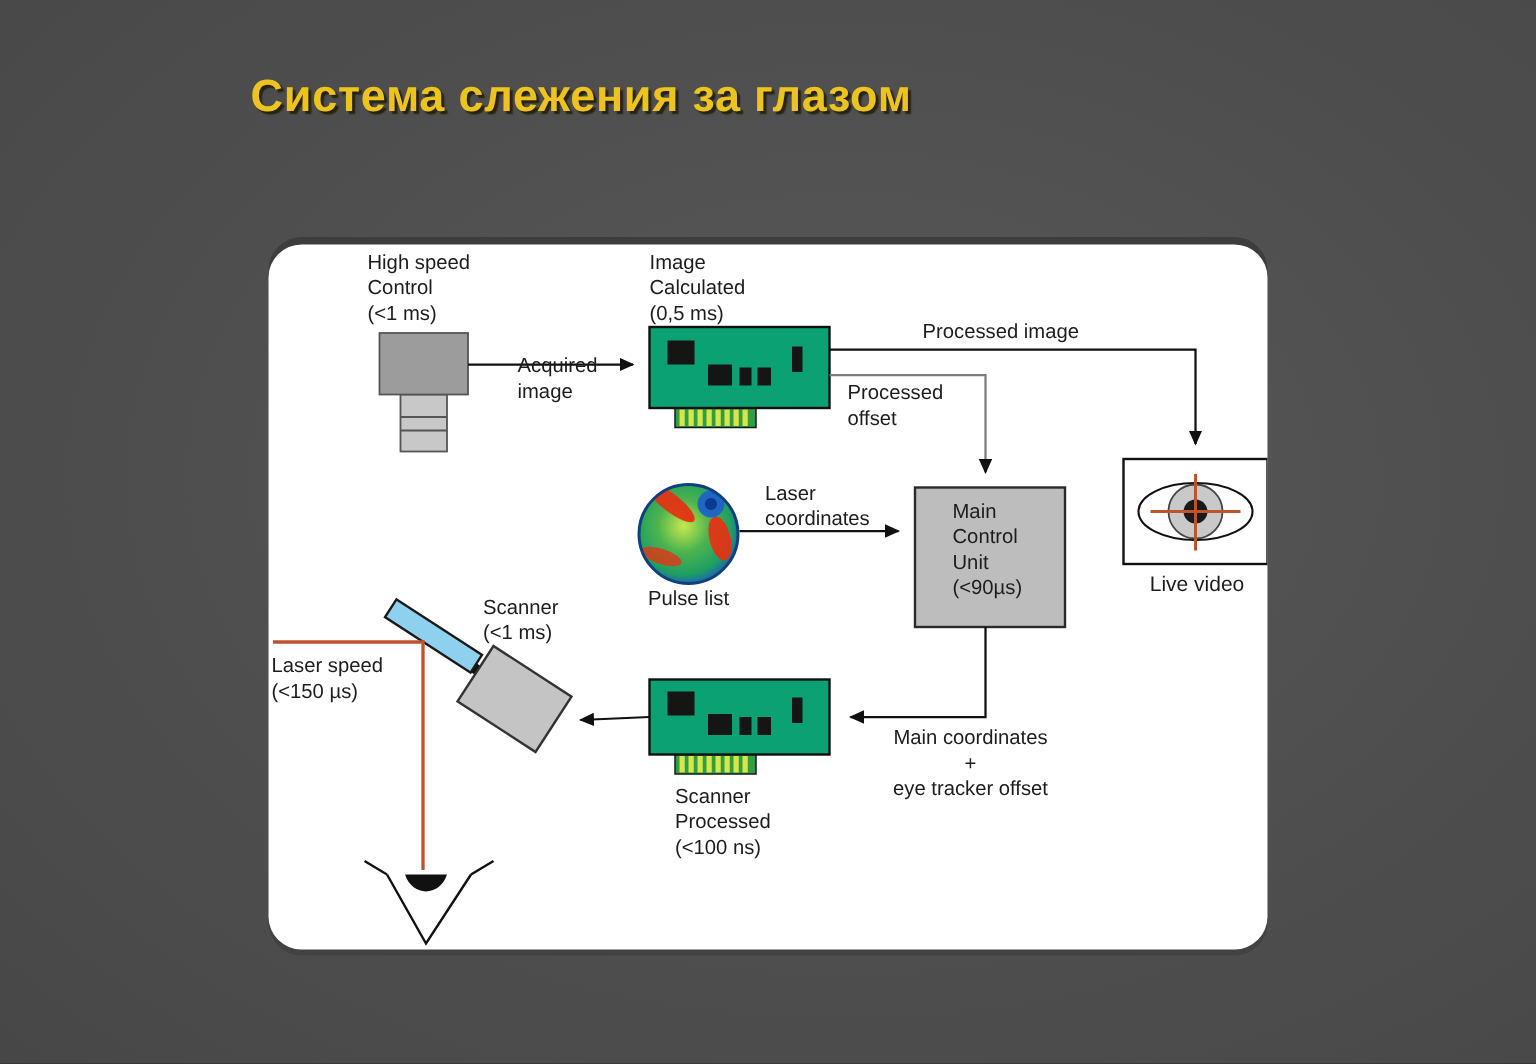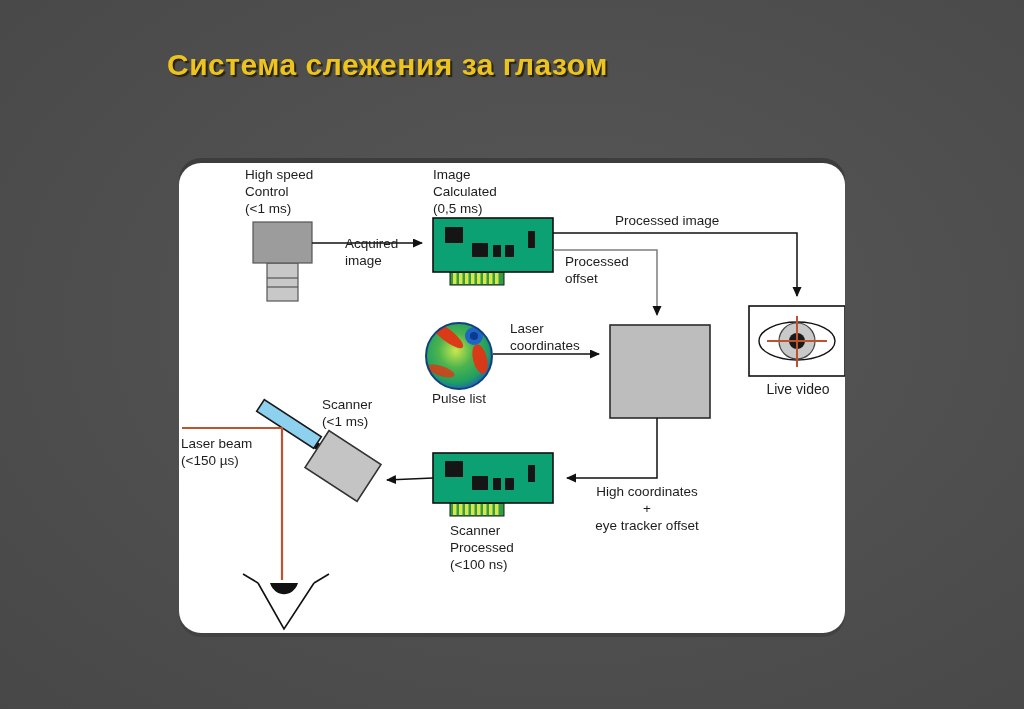--- a/index.html
+++ b/index.html
@@ -176,46 +176,52 @@
       <div>(0,5 ms)</div>
     </div>
 
     <div class="label" style="left:436px;top:49px">Processed image</div>
 
     <div class="label" style="left:386px;top:90px">
       <div>Processed</div>
       <div>offset</div>
     </div>
 
+    <div class="label" style="left:456px;top:169px">
+      <div>Main</div>
+      <div>Control</div>
+      <div>Unit</div>
+      <div>(&lt;90µs)</div>
+    </div>
 
     <div class="label" style="left:331px;top:157px">
       <div>Laser</div>
       <div>coordinates</div>
     </div>
 
     <div class="label center" style="left:240px;top:227px;width:80px">Pulse list</div>
 
     <div class="label center" style="left:398px;top:320px;width:140px">
-      <div>High coordinates</div>
+      <div>Main coordinates</div>
       <div>+</div>
       <div>eye tracker offset</div>
     </div>
 
     <div class="label" style="left:271px;top:359px">
       <div>Scanner</div>
       <div>Processed</div>
       <div>(&lt;100 ns)</div>
     </div>
 
     <div class="label" style="left:143px;top:233px">
       <div>Scanner</div>
       <div>(&lt;1 ms)</div>
     </div>
 
     <div class="label" style="left:2px;top:272px">
-      <div>Laser beam</div>
+      <div>Laser speed</div>
       <div>(&lt;150 µs)</div>
     </div>
 
     <div class="label center" style="left:571px;top:218px;width:96px;font-size:14px">Live video</div>
 
   </div>
 </div>
 
 </body></html>

